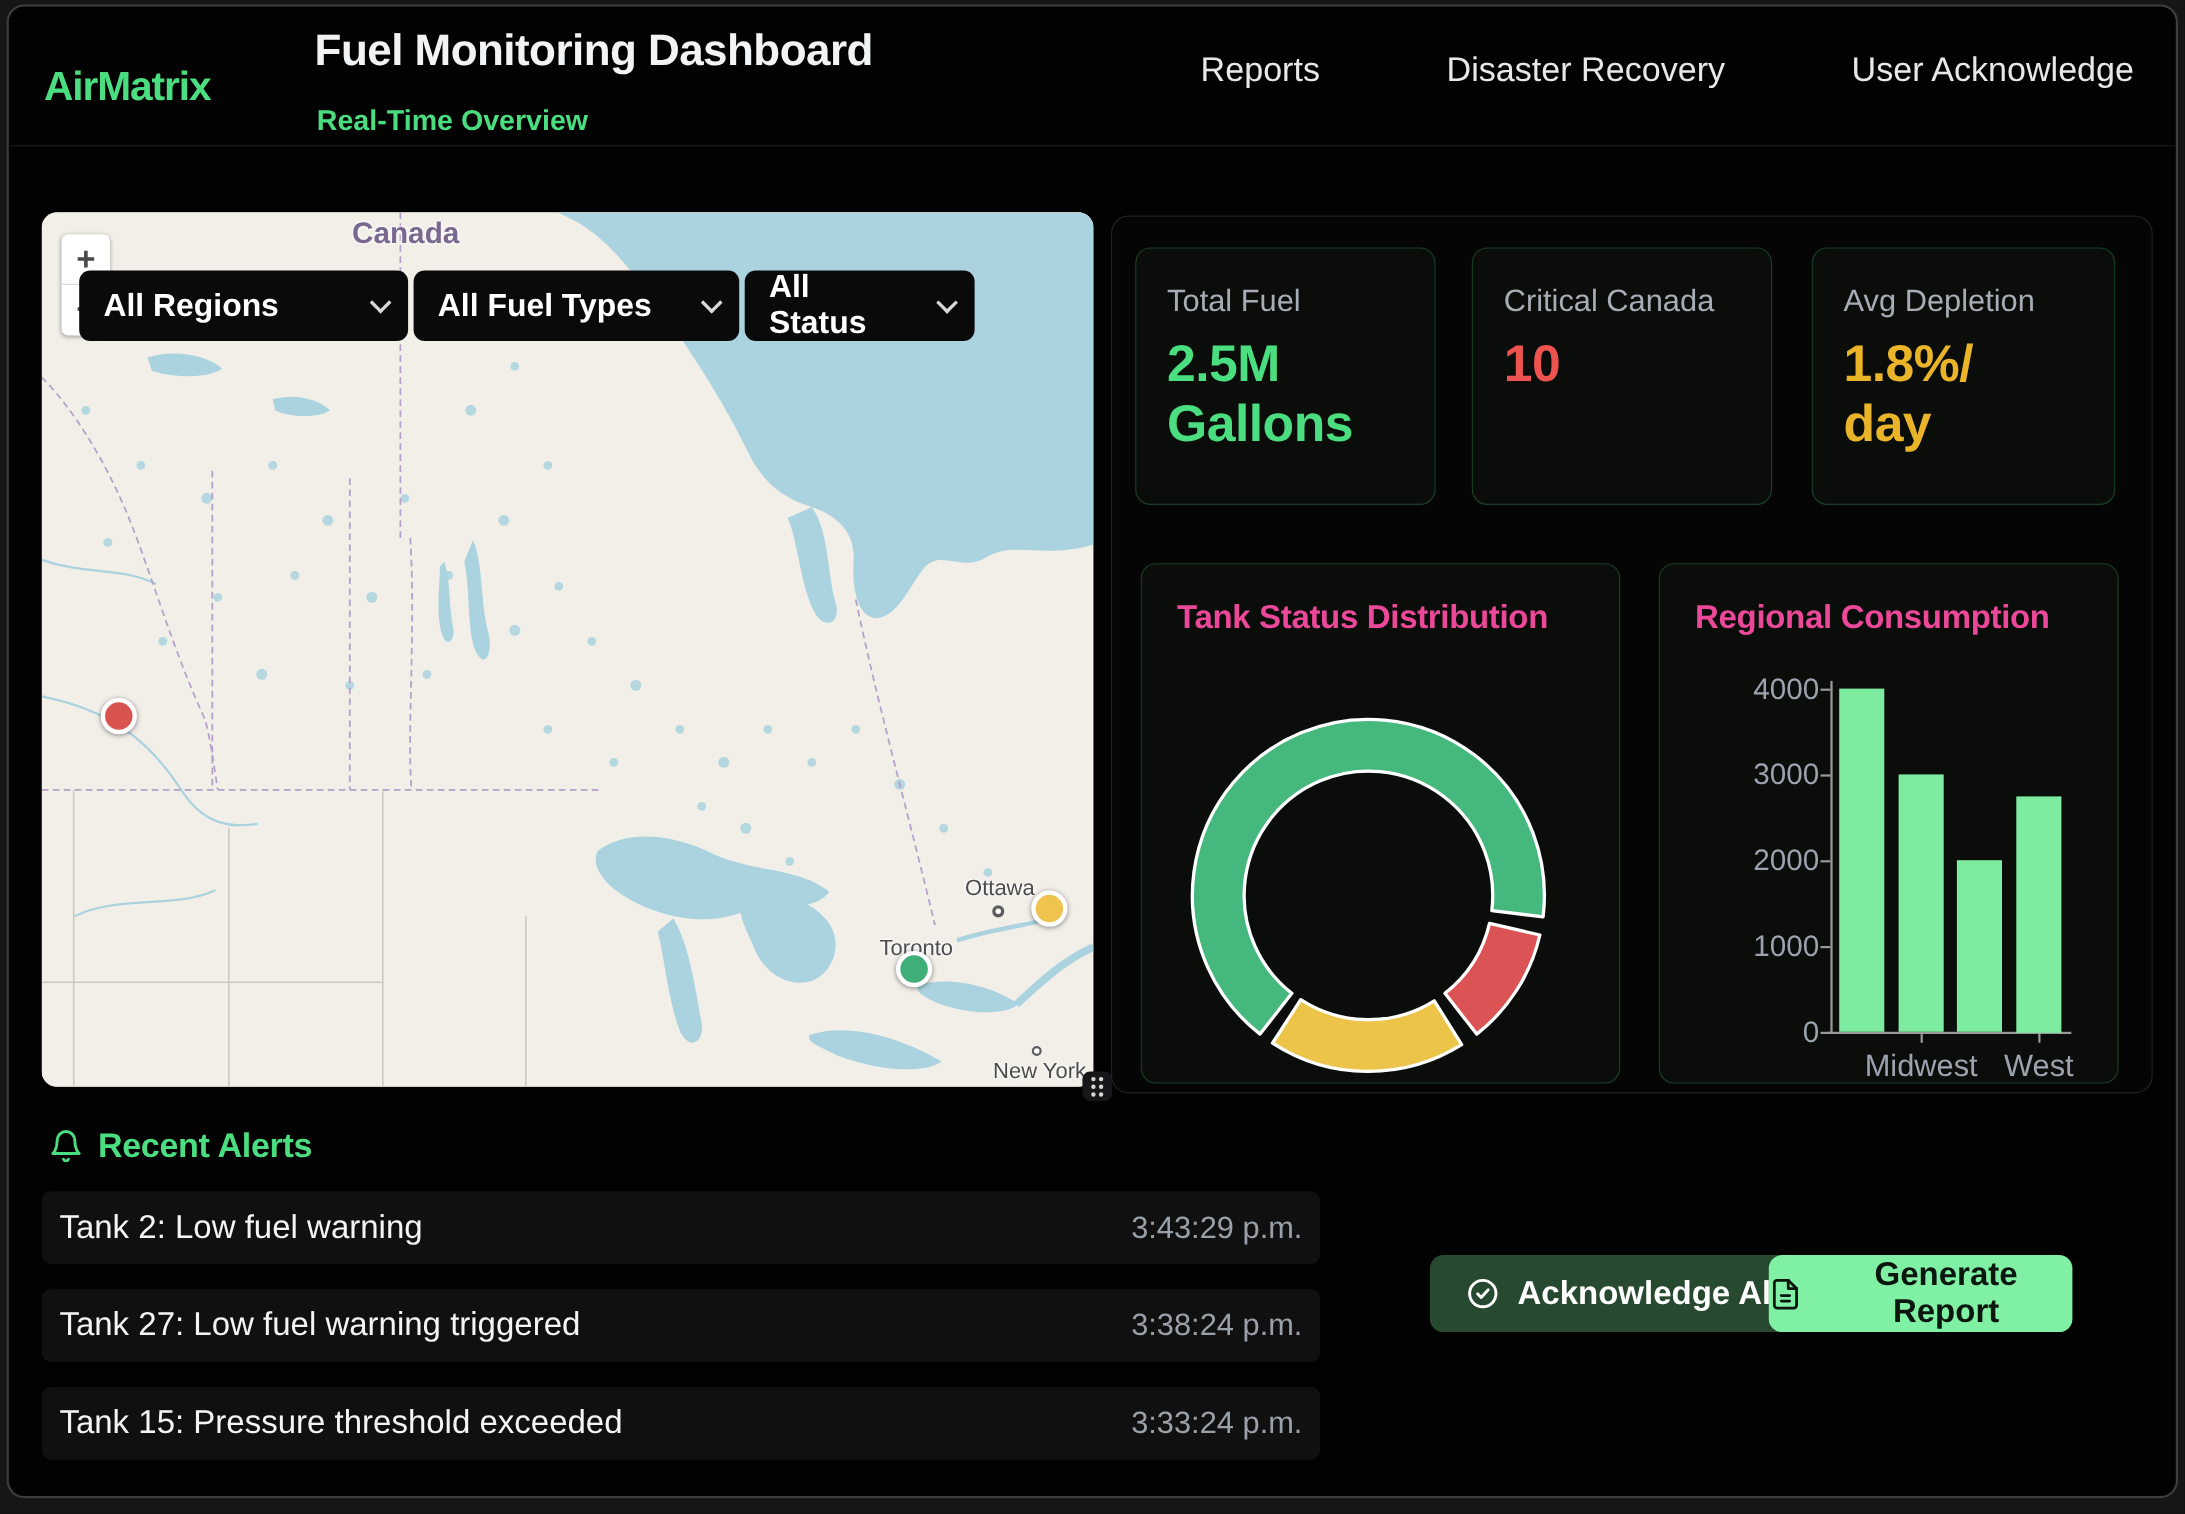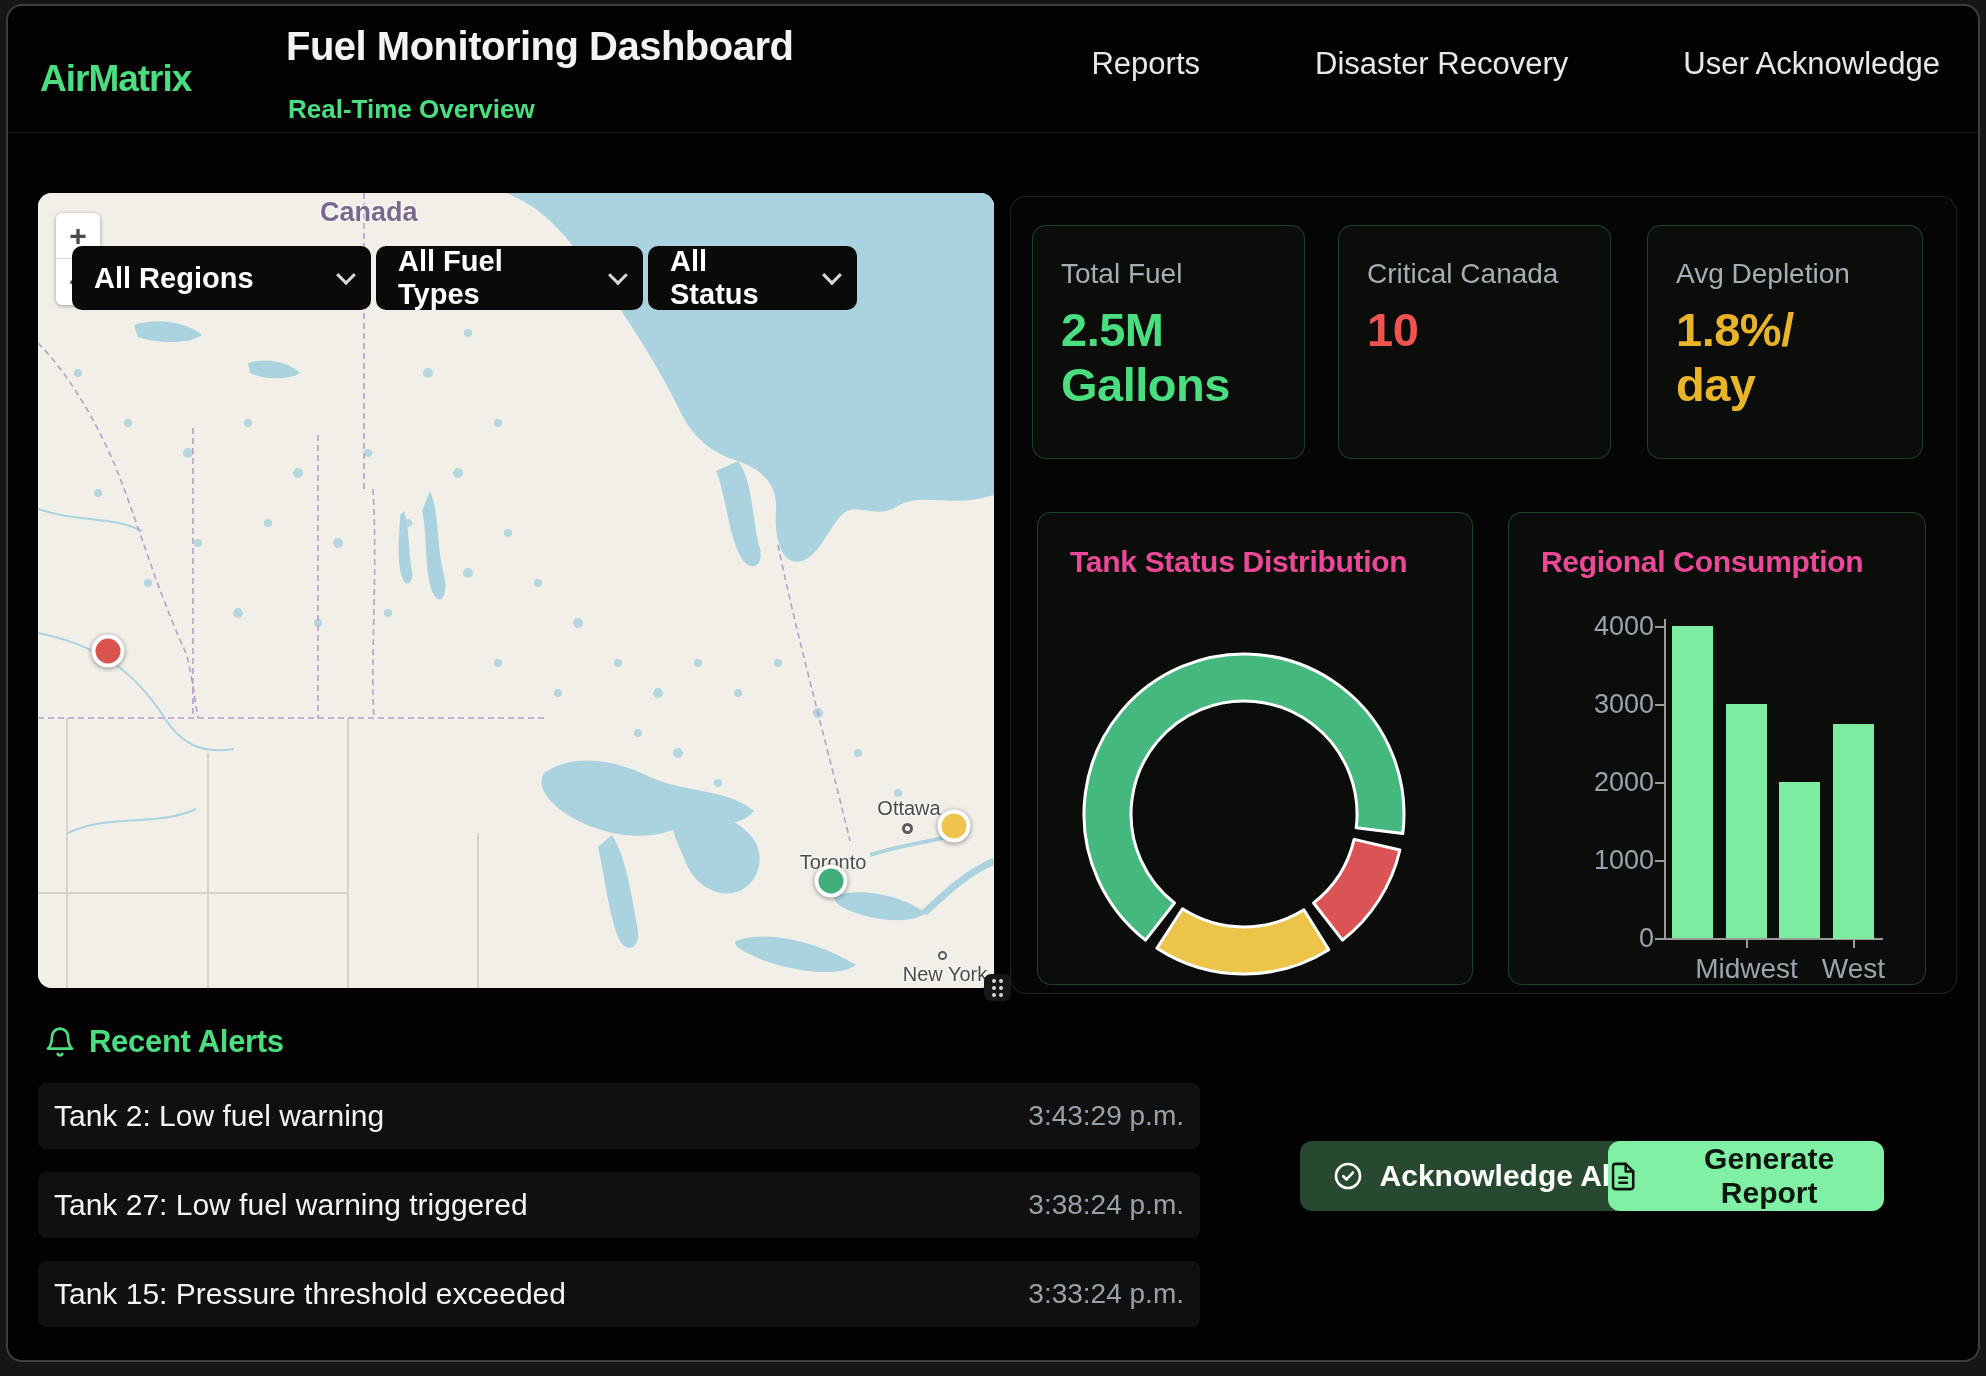--- a/index.html
+++ b/index.html
@@ -208,21 +208,21 @@
 
     <div class="zoom-ctl">
       <div class="zoom-btn zin">+</div>
       <div class="zoom-btn">−</div>
     </div>
     <div class="filter-row">
         <div class="filter-select" style="width: 299px;">
           <span>All Regions</span>
           <span class="chev"></span>
         </div>
-        <div class="filter-select" style="width: 267px;">
+        <div class="filter-select" style="width: 296px;">
           <span>All Fuel Types</span>
           <span class="chev"></span>
         </div>
         <div class="filter-select" style="width: 209px;">
           <span>All Status</span>
           <span class="chev"></span>
         </div>
       </div>
   </div>
 

